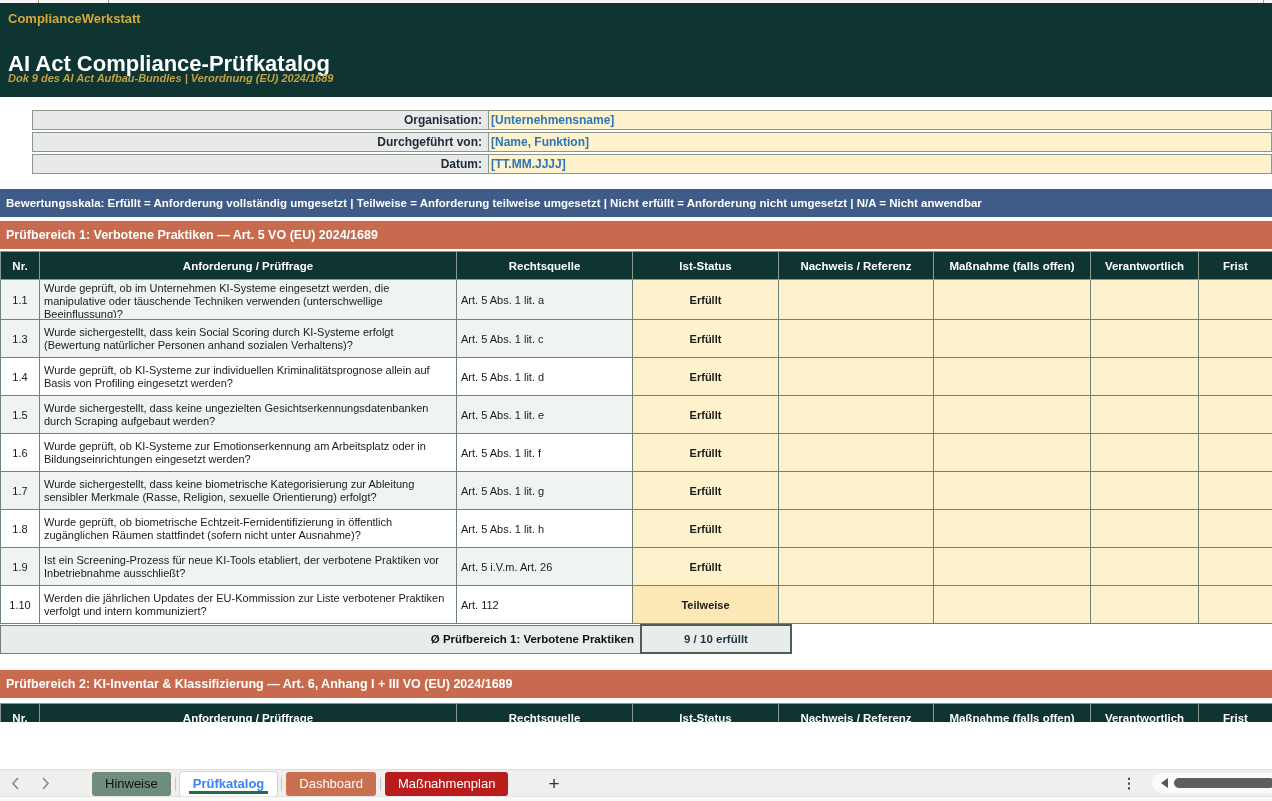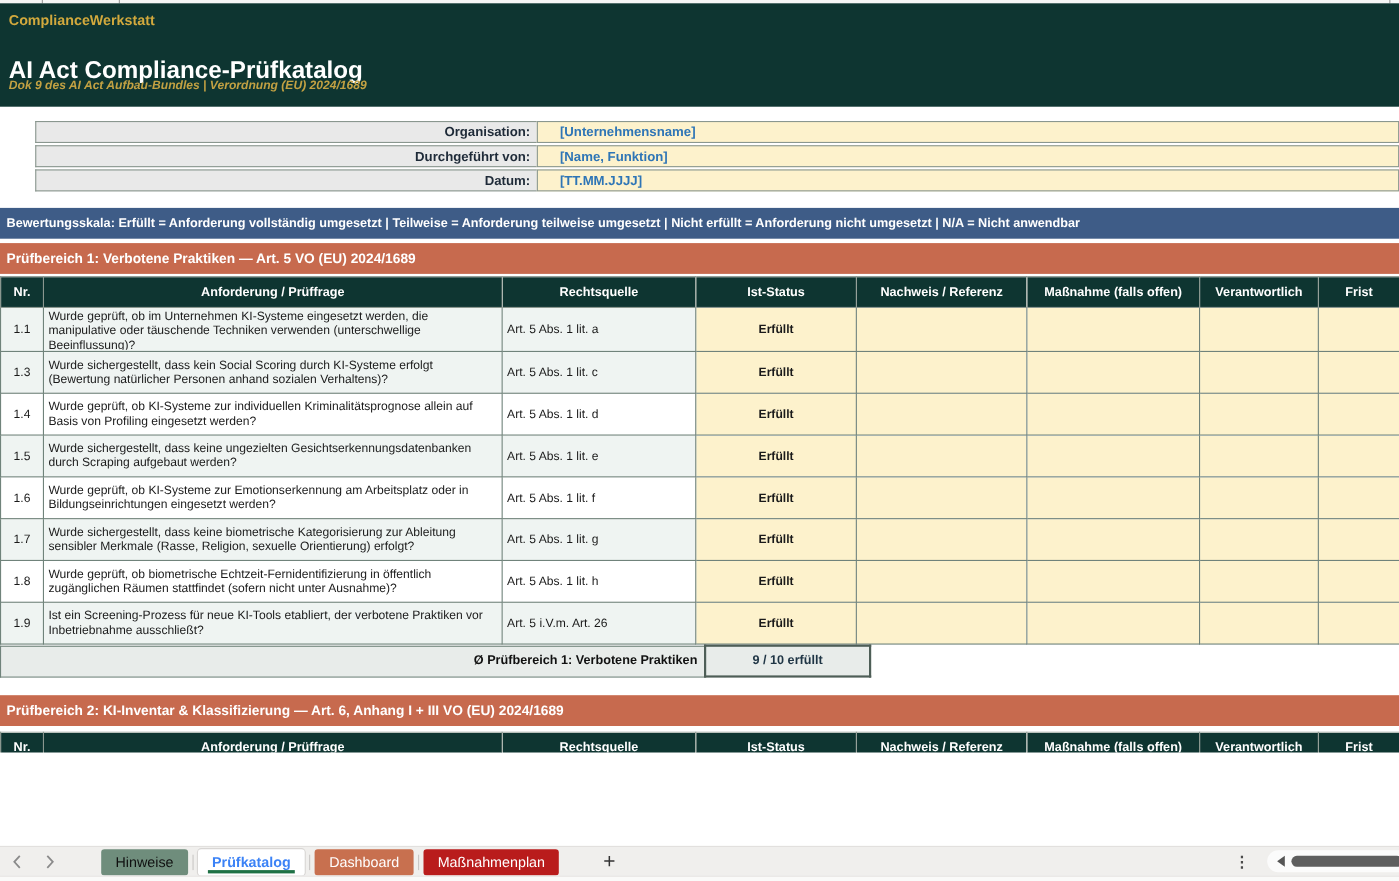--- a/index.html
+++ b/index.html
@@ -21,21 +21,21 @@
   
   .form { margin-top:13px; }
   .form-row { display:flex; height:20px; margin-bottom:2px;margin-left:32px; }
   .form-label {
     width:449px; background:#E9E9E9; border:1px solid #8A978F; border-right:none;
     display:flex; align-items:center; justify-content:flex-end; padding-right:6px;
     font-size:12px; font-weight:bold; color:#1E2A38;
   }
   .form-value {
     flex:1; background:#FDF2CC; border:1px solid #8A978F;
-    display:flex; align-items:center; padding-left:20px;
+    display:flex; align-items:center; padding-left:2px;
     font-size:12px; font-weight:bold; color:#2E75B6;
   }
 
   .scalebar {
     margin-top:15px; height:28px; background:#3E5C87; color:#ffffff;
     font-size:11.5px; font-weight:bold; line-height:28px; padding-left:6px;
     white-space:nowrap; overflow:hidden;
   }
   .sectionbar {
     height:28px; background:#C76A4E; color:#ffffff;
@@ -258,20 +258,32 @@
       <td class="c-q">
             <div class="qtext">Ist ein Screening-Prozess für neue KI-Tools etabliert, der verbotene Praktiken vor Inbetriebnahme ausschließt?</div>
           </td>
       <td class="c-src">Art. 5 i.V.m. Art. 26</td>
       <td class="c-status">Erfüllt</td>
       <td class="c-inp"></td>
       <td class="c-inp"></td>
       <td class="c-inp"></td>
       <td class="c-inp"></td>
     </tr>
+        <tr class="even">
+      <td class="c-nr">1.10</td>
+      <td class="c-q">
+            <div class="qtext">Werden die jährlichen Updates der EU-Kommission zur Liste verbotener Praktiken verfolgt und intern kommuniziert?</div>
+          </td>
+      <td class="c-src">Art. 112</td>
+      <td class="c-status teilweise">Teilweise</td>
+      <td class="c-inp"></td>
+      <td class="c-inp"></td>
+      <td class="c-inp"></td>
+      <td class="c-inp"></td>
+    </tr>
       </tbody>
   </table>
 
   <table class="sum">
     <tbody>
         <tr>
       <td class="sum-label">Ø Prüfbereich 1: Verbotene Praktiken</td>
       <td class="sum-value">9 / 10 erfüllt</td>
     </tr>
   </tbody>

